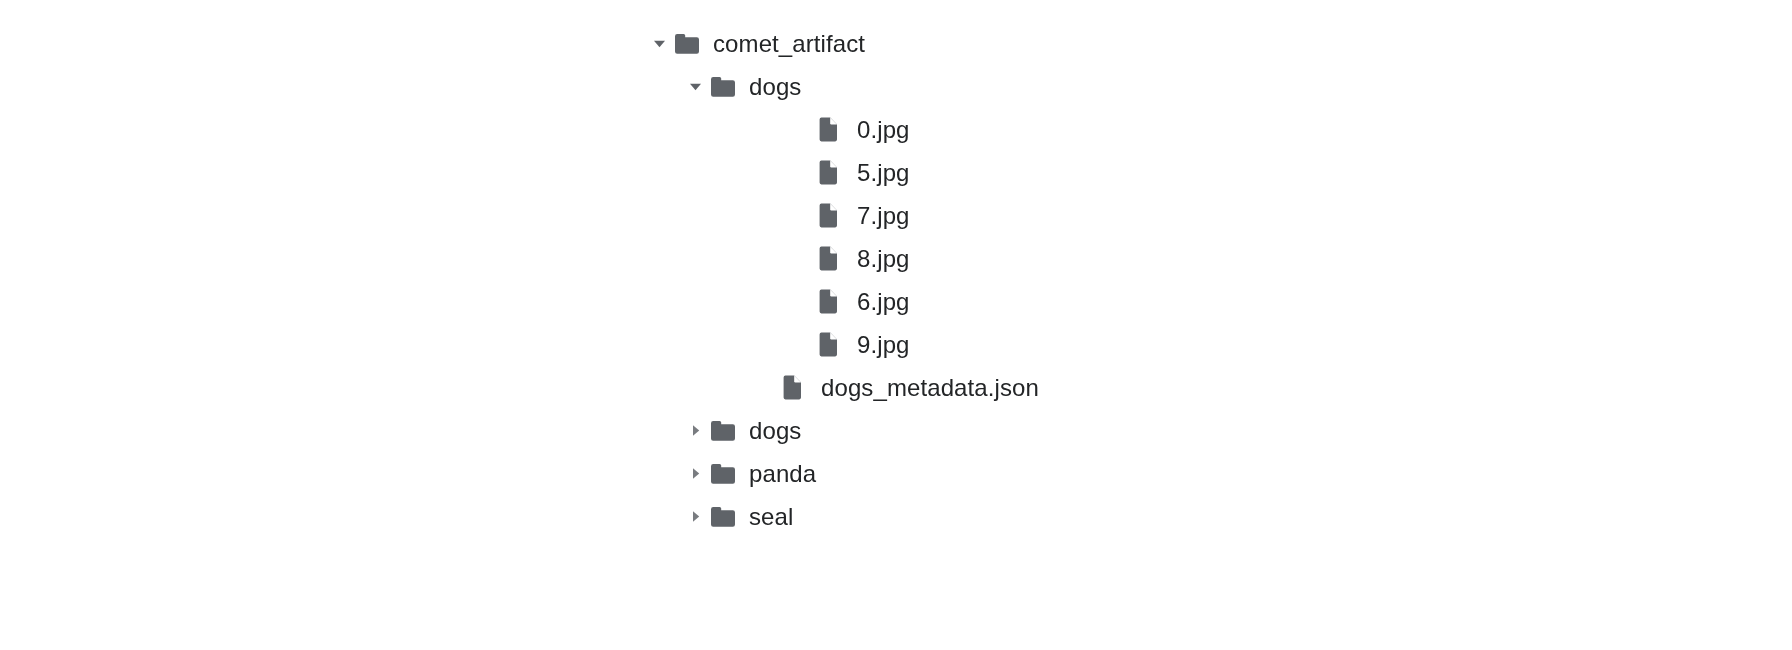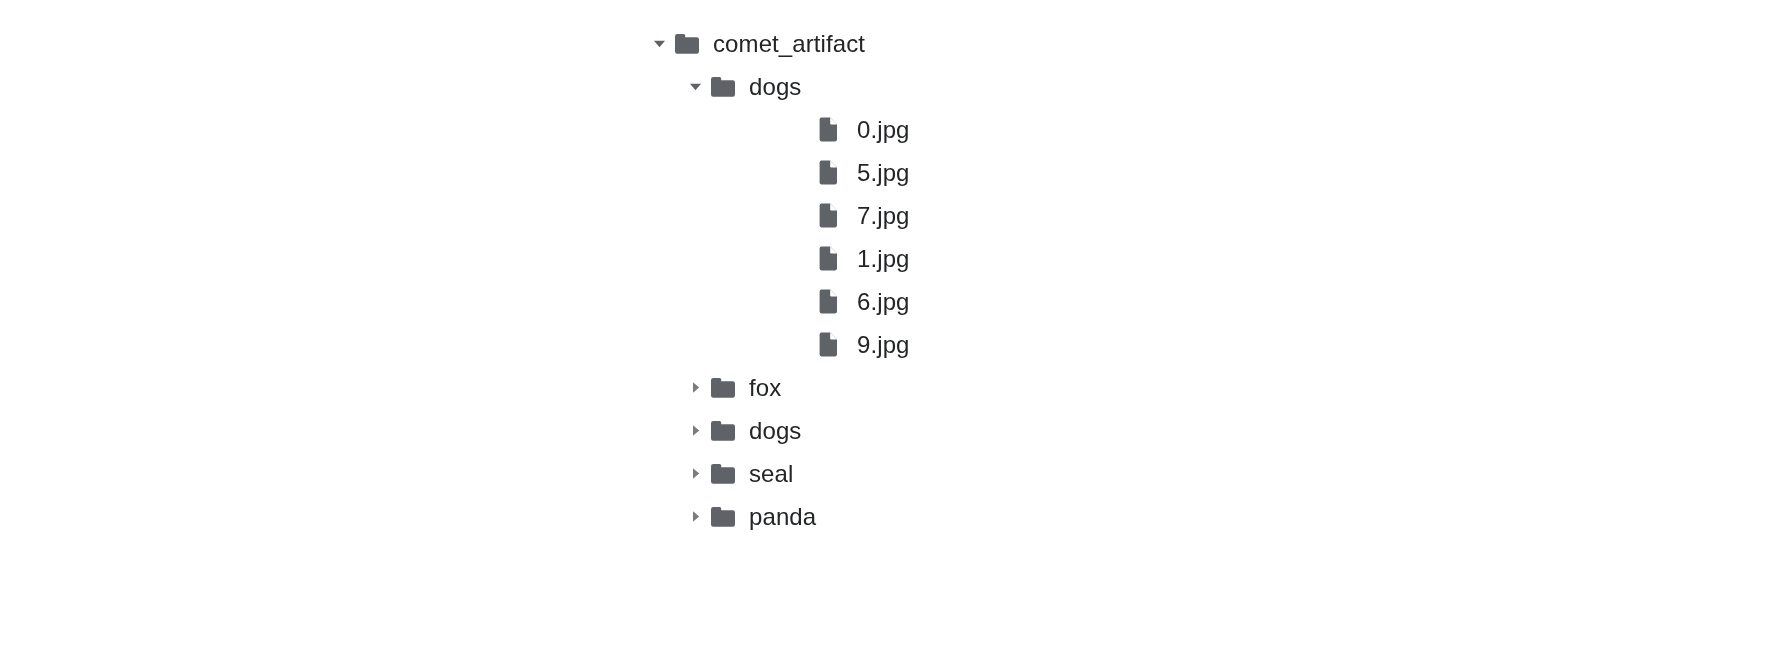--- a/index.html
+++ b/index.html
@@ -138,21 +138,21 @@
     </div>
     <div class="tree-row">
       <span class="indent" style="width: 144px;"></span>
       <span class="twisty-spacer"></span>
       <span class="node-icon">
         <svg width="20" height="25" viewBox="0 0 20 25" aria-hidden="true">
           <path d="M1.6 2.4 A1.8 1.8 0 0 1 3.4 0.6 L12.2 0.6 L19 7.4 L19 22.6 A1.8 1.8 0 0 1 17.2 24.4 L3.4 24.4 A1.8 1.8 0 0 1 1.6 22.6 Z" fill="#5f6368"></path>
           <path d="M12.2 0.6 L19 7.4 L13.4 7.4 A1.2 1.2 0 0 1 12.2 6.2 Z" fill="#ffffff"></path>
         </svg>
       </span>
-      <span class="node-label">1.jpg</span>
+      <span class="node-label">8.jpg</span>
     </div>
     <div class="tree-row">
       <span class="indent" style="width: 144px;"></span>
       <span class="twisty-spacer"></span>
       <span class="node-icon">
         <svg width="20" height="25" viewBox="0 0 20 25" aria-hidden="true">
           <path d="M1.6 2.4 A1.8 1.8 0 0 1 3.4 0.6 L12.2 0.6 L19 7.4 L19 22.6 A1.8 1.8 0 0 1 17.2 24.4 L3.4 24.4 A1.8 1.8 0 0 1 1.6 22.6 Z" fill="#5f6368"></path>
           <path d="M12.2 0.6 L19 7.4 L13.4 7.4 A1.2 1.2 0 0 1 12.2 6.2 Z" fill="#ffffff"></path>
         </svg>
       </span>
@@ -161,70 +161,67 @@
     <div class="tree-row">
       <span class="indent" style="width: 144px;"></span>
       <span class="twisty-spacer"></span>
       <span class="node-icon">
         <svg width="20" height="25" viewBox="0 0 20 25" aria-hidden="true">
           <path d="M1.6 2.4 A1.8 1.8 0 0 1 3.4 0.6 L12.2 0.6 L19 7.4 L19 22.6 A1.8 1.8 0 0 1 17.2 24.4 L3.4 24.4 A1.8 1.8 0 0 1 1.6 22.6 Z" fill="#5f6368"></path>
           <path d="M12.2 0.6 L19 7.4 L13.4 7.4 A1.2 1.2 0 0 1 12.2 6.2 Z" fill="#ffffff"></path>
         </svg>
       </span>
       <span class="node-label">9.jpg</span>
+    </div>
+    <div class="tree-row">
+      <span class="indent" style="width: 108px;"></span>
+      <span class="twisty-spacer"></span>
+      <span class="node-icon">
+        <svg width="20" height="25" viewBox="0 0 20 25" aria-hidden="true">
+          <path d="M1.6 2.4 A1.8 1.8 0 0 1 3.4 0.6 L12.2 0.6 L19 7.4 L19 22.6 A1.8 1.8 0 0 1 17.2 24.4 L3.4 24.4 A1.8 1.8 0 0 1 1.6 22.6 Z" fill="#5f6368"></path>
+          <path d="M12.2 0.6 L19 7.4 L13.4 7.4 A1.2 1.2 0 0 1 12.2 6.2 Z" fill="#ffffff"></path>
+        </svg>
+      </span>
+      <span class="node-label">dogs_metadata.json</span>
     </div>
     <div class="tree-row">
       <span class="indent" style="width: 36px;"></span>
       <span class="twisty">
         <svg width="15" height="15" viewBox="0 0 15 15" aria-hidden="true">
           <path d="M5 2.2 L11.2 7.5 L5 12.8 Z" fill="#797c80"></path>
         </svg>
       </span>
       <span class="node-icon">
         <svg width="26" height="22" viewBox="0 0 26 22" aria-hidden="true">
           <path d="M1 3.2 A2.2 2.2 0 0 1 3.2 1 L9.6 1 A1.6 1.6 0 0 1 11.2 2.6 L11.2 4.2 L22.8 4.2 A2.2 2.2 0 0 1 25 6.4 L25 18.6 A2.2 2.2 0 0 1 22.8 20.8 L3.2 20.8 A2.2 2.2 0 0 1 1 18.6 Z" fill="#5f6368"></path>
         </svg>
       </span>
-      <span class="node-label">fox</span>
+      <span class="node-label">dogs</span>
     </div>
     <div class="tree-row">
       <span class="indent" style="width: 36px;"></span>
       <span class="twisty">
         <svg width="15" height="15" viewBox="0 0 15 15" aria-hidden="true">
           <path d="M5 2.2 L11.2 7.5 L5 12.8 Z" fill="#797c80"></path>
         </svg>
       </span>
       <span class="node-icon">
         <svg width="26" height="22" viewBox="0 0 26 22" aria-hidden="true">
           <path d="M1 3.2 A2.2 2.2 0 0 1 3.2 1 L9.6 1 A1.6 1.6 0 0 1 11.2 2.6 L11.2 4.2 L22.8 4.2 A2.2 2.2 0 0 1 25 6.4 L25 18.6 A2.2 2.2 0 0 1 22.8 20.8 L3.2 20.8 A2.2 2.2 0 0 1 1 18.6 Z" fill="#5f6368"></path>
         </svg>
       </span>
-      <span class="node-label">dogs</span>
+      <span class="node-label">panda</span>
     </div>
     <div class="tree-row">
       <span class="indent" style="width: 36px;"></span>
       <span class="twisty">
         <svg width="15" height="15" viewBox="0 0 15 15" aria-hidden="true">
           <path d="M5 2.2 L11.2 7.5 L5 12.8 Z" fill="#797c80"></path>
         </svg>
       </span>
       <span class="node-icon">
         <svg width="26" height="22" viewBox="0 0 26 22" aria-hidden="true">
           <path d="M1 3.2 A2.2 2.2 0 0 1 3.2 1 L9.6 1 A1.6 1.6 0 0 1 11.2 2.6 L11.2 4.2 L22.8 4.2 A2.2 2.2 0 0 1 25 6.4 L25 18.6 A2.2 2.2 0 0 1 22.8 20.8 L3.2 20.8 A2.2 2.2 0 0 1 1 18.6 Z" fill="#5f6368"></path>
         </svg>
       </span>
       <span class="node-label">seal</span>
     </div>
-    <div class="tree-row">
-      <span class="indent" style="width: 36px;"></span>
-      <span class="twisty">
-        <svg width="15" height="15" viewBox="0 0 15 15" aria-hidden="true">
-          <path d="M5 2.2 L11.2 7.5 L5 12.8 Z" fill="#797c80"></path>
-        </svg>
-      </span>
-      <span class="node-icon">
-        <svg width="26" height="22" viewBox="0 0 26 22" aria-hidden="true">
-          <path d="M1 3.2 A2.2 2.2 0 0 1 3.2 1 L9.6 1 A1.6 1.6 0 0 1 11.2 2.6 L11.2 4.2 L22.8 4.2 A2.2 2.2 0 0 1 25 6.4 L25 18.6 A2.2 2.2 0 0 1 22.8 20.8 L3.2 20.8 A2.2 2.2 0 0 1 1 18.6 Z" fill="#5f6368"></path>
-        </svg>
-      </span>
-      <span class="node-label">panda</span>
-    </div>
   </div>
 
 </body></html>

